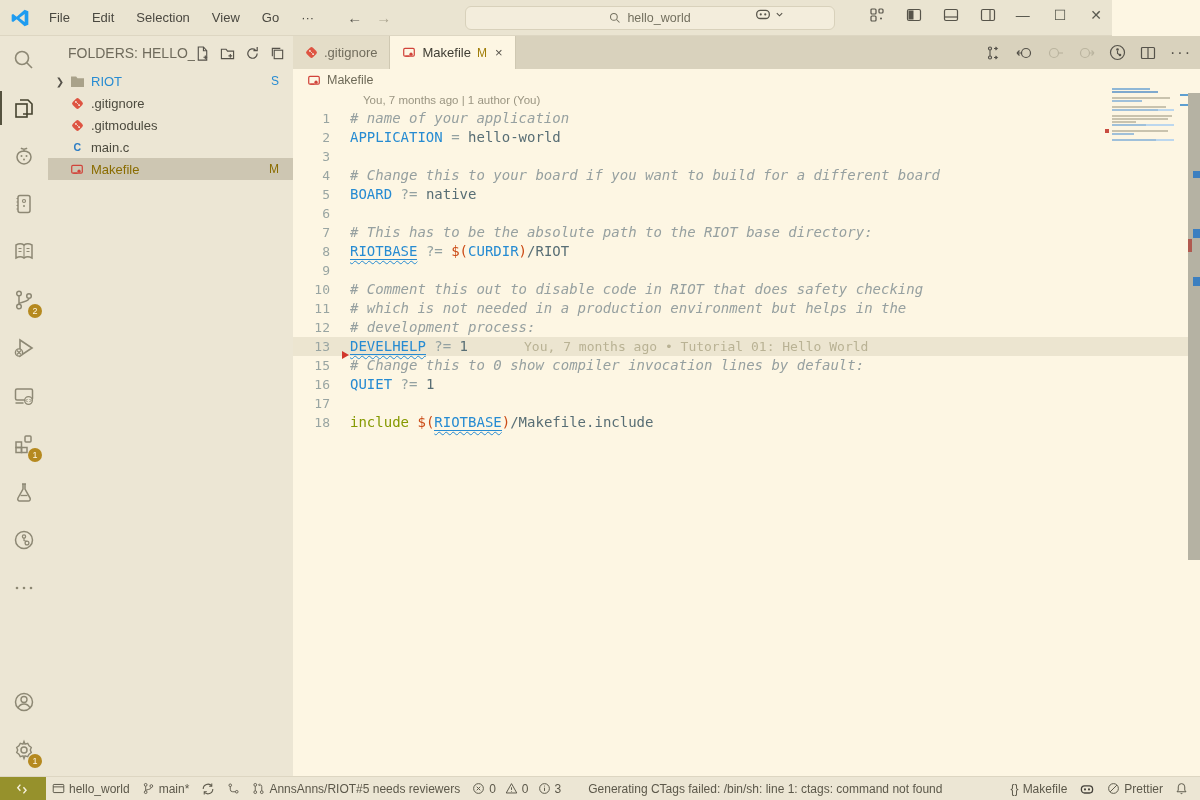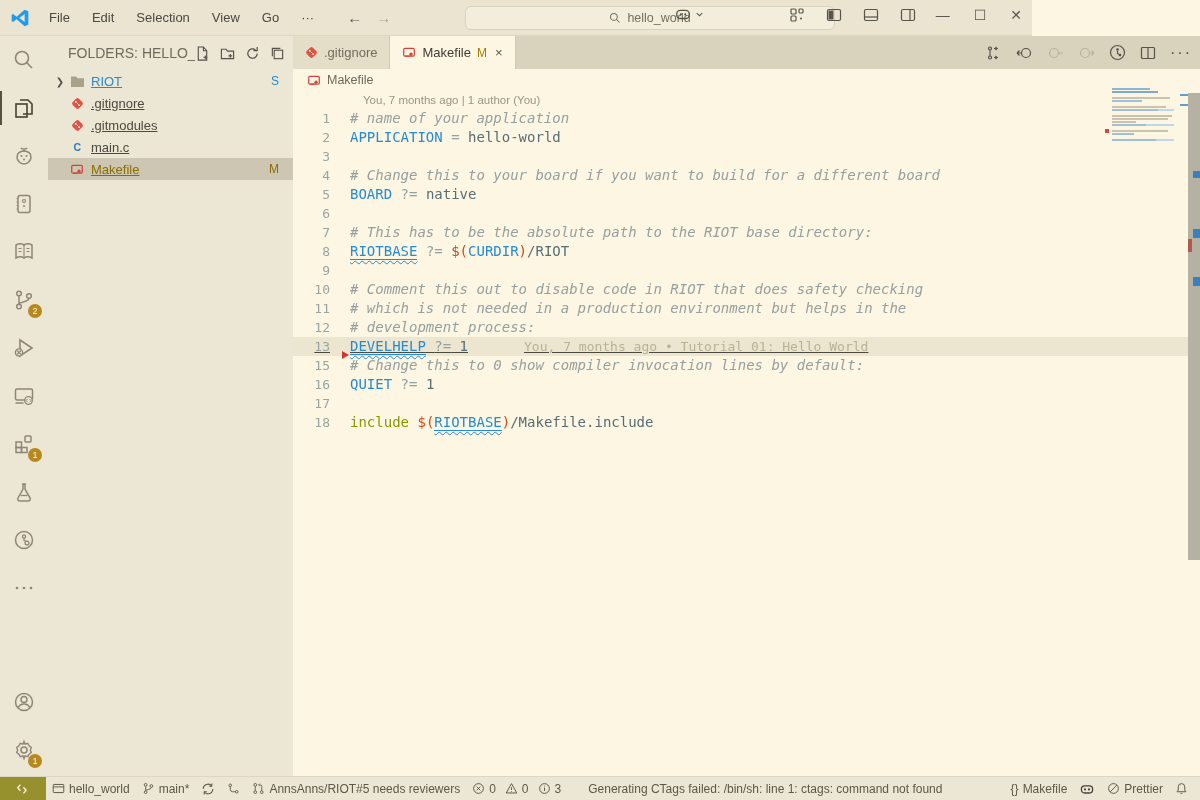--- a/index.html
+++ b/index.html
@@ -1,21 +1,21 @@
 <!DOCTYPE html>
 <html><head>
 <meta charset="utf-8">
 <style>
   * { margin:0; padding:0; box-sizing:border-box; }
   html,body { width:1200px; height:800px; overflow:hidden;
     font-family:"Liberation Sans", sans-serif; }
   body { background:#fdf6e3; color:#4c4a3e; position:relative; }
 
   
-  .titlebar { position:absolute; top:0; left:0; width:1032px; height:36px;
+  .titlebar { position:absolute; top:0; left:0; width:1112px; height:36px;
     background:#eae4d1; display:flex; align-items:center; border-bottom:1px solid #ddd6c2; }
   .vscode-logo { width:22px; margin:0 8px 0 10px; display:flex; }
   .menus { display:flex; gap:4px; font-size:13px; color:#4a4840; }
   .menus .menu-item { padding:3px 9px; border-radius:4px; cursor:default; }
   .nav-arrows { display:flex; gap:14px; margin-left:24px; font-size:15px; color:#55524a; }
   .nav-arrows .fwd { color:#aba591; }
   .cmd-center { position:absolute; left:465px; top:6px; width:370px; height:24px;
     background:#f3eddc; border:1px solid #d8d1bb; border-radius:6px;
     display:flex; align-items:center; justify-content:center; gap:6px;
     font-size:12.5px; color:#73705f; }
@@ -33,41 +33,41 @@
     background:#b5891f; color:#fdf6e3; font-size:9px; line-height:14px; text-align:center; padding:0 3px; }
 
   
   .sidebar { position:absolute; left:48px; top:36px; width:245px; height:740px; background:#ece6d4; }
   .sb-header { height:34px; display:flex; align-items:center; padding:0 8px 0 20px; }
   .sb-title { font-size:14px; color:#6f6b5c; flex:1; white-space:nowrap; overflow:hidden; }
   .sb-actions { display:flex; gap:10px; color:#55524a; }
   .file-row { height:22px; display:flex; align-items:center; font-size:13px; padding-left:4px; position:relative; }
   .file-row .chev { width:16px; text-align:center; font-size:10px; color:#55524a; }
   .file-row .fic { width:18px; display:flex; justify-content:center; margin-right:5px; }
-  .file-row .fname { flex:1;text-decoration:underline; }
+  .file-row .fname { flex:1; }
   .file-row .fbadge { margin-right:14px; font-size:12px; }
   .file-row.selected { background:#cdc6b2; }
 
   
   .editor-region { position:absolute; left:293px; top:36px; width:907px; height:740px; background:#fdf6e3; }
   .tabstrip { height:33px; background:#d9d2bd; display:flex; position:relative; }
   .tab { height:33px; display:flex; align-items:center; gap:6px; padding:0 12px; font-size:13px;
     border-right:1px solid #cfc8b2; color:#716d5d; background:#e4ddc8; }
   .tab.active { background:#fdf6e3; color:#3f3d33; }
   .tab .mod { color:#a07d07; font-size:12px; }
   .tab .close { font-size:13px; color:#55524a; margin-left:2px; }
   .editor-actions { position:absolute; right:8px; top:0; height:33px; display:flex; align-items:center; gap:14px; color:#55524a; }
   .editor-actions .faded { color:#bab49f; }
 
   .breadcrumb { height:22px; display:flex; align-items:center; gap:6px; padding-left:14px; font-size:12.5px; color:#6e6a58; }
 
   .code-area { position:relative; font-family:"DejaVu Sans Mono", monospace; font-size:14px; }
   .codelens { padding-left:70px; font-size:11.5px; color:#9a9582; font-family:Liberation Sans, sans-serif; height:18px; line-height:18px; }
   .cline { height:19px; line-height:19px; white-space:pre; display:flex; position:relative; }
-  .cline.current { background:#ece5d0;text-decoration:underline; }
+  .cline.current { background:#ece5d0; }
   .gut { width:50px; text-align:right; padding-right:13px; color:#99a5a2; flex:0 0 50px; font-size:13px; }
   .ltext { padding-left:7px; }
   .tok-c { color:#96a0a0; font-style:italic; }
   .tok-v { color:#268bd2; }
   .tok-o { color:#93a1a1; }
   .tok-p { color:#586e75; }
   .tok-d { color:#cb4b16; }
   .tok-k { color:#859900; }
   .tok-u { border-bottom:1px solid #268bd2; text-decoration:underline wavy #268bd2 1px; text-underline-offset:4px; }
   .blame { color:#b9b294; margin-left:56px; font-size:13px; }

